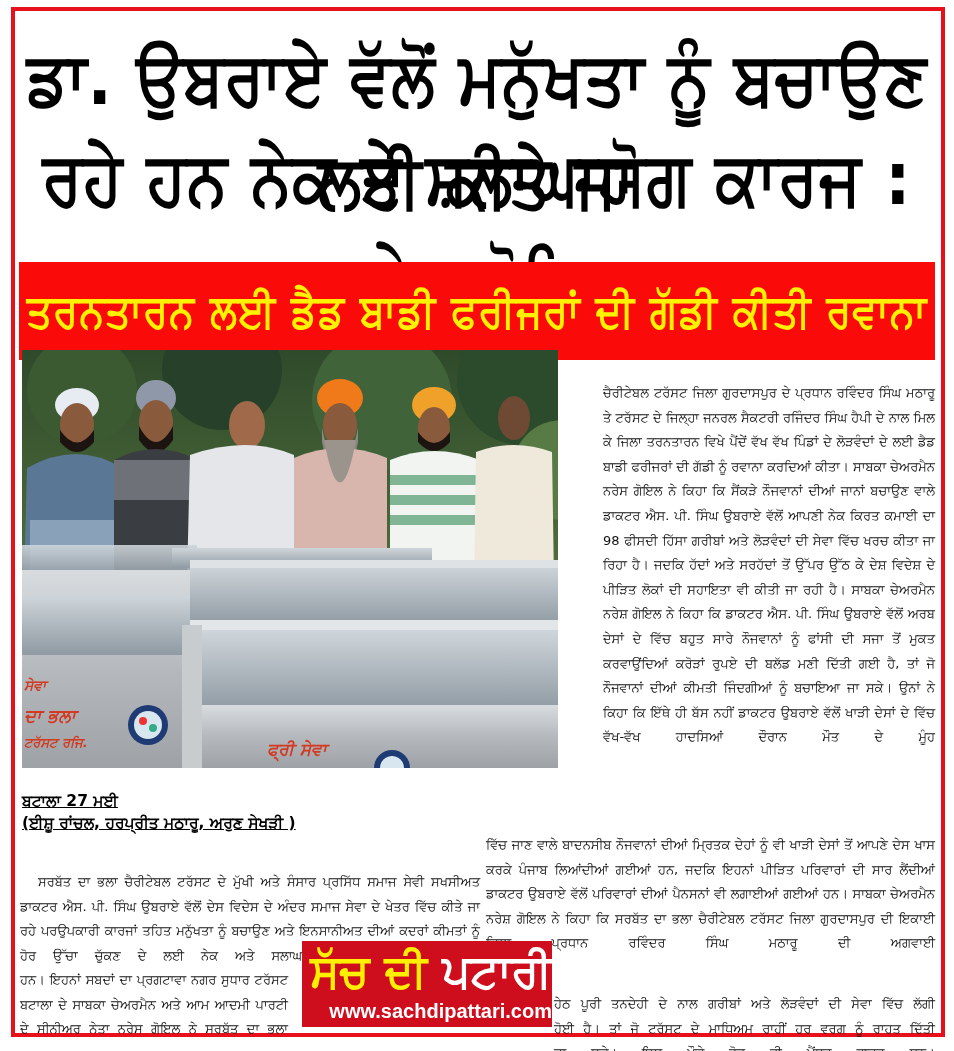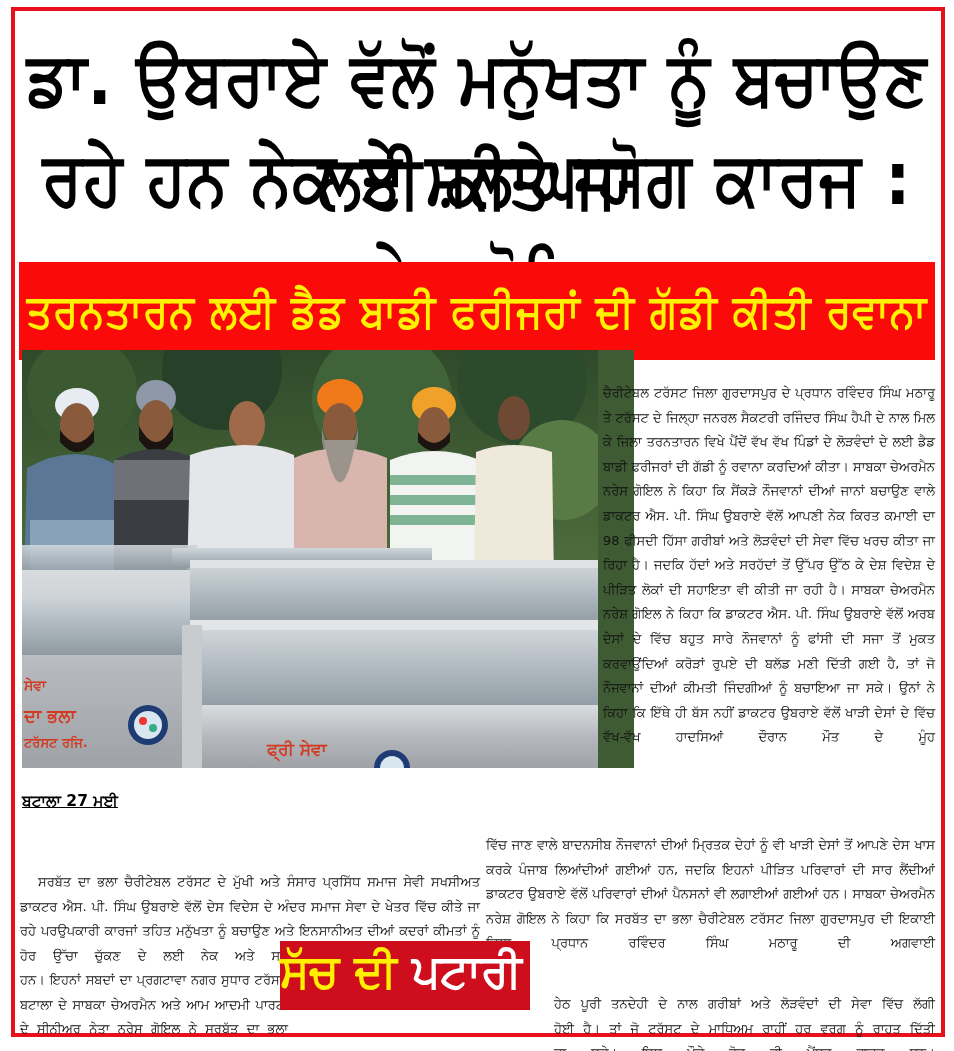--- a/index.html
+++ b/index.html
@@ -3,31 +3,31 @@
 <meta charset="utf-8">
 <style>
   html, body { margin: 0; padding: 0; background: #ffffff; }
   body { width: 954px; height: 1051px; position: relative; overflow: hidden; font-family: "DejaVu Sans", sans-serif; }
   .frame { position: absolute; left: 11px; top: 7px; width: 926px; height: 1022px; border: 4px solid #e8101b; box-sizing: content-box; }
   .headline { position: absolute; left: 14px; width: 926px; text-align: center; font-weight: bold; color: #000; font-family: "DejaVu Sans", sans-serif; letter-spacing: 1px; }
   .headline.l1 { top: 40px; font-size: 64px; line-height: 90px; transform: scaleY(1.15); }
   .headline.l2 { top: 140px; font-size: 64px; line-height: 90px; transform: scaleY(1.15); }
   .banner { position: absolute; left: 19px; top: 262px; width: 916px; height: 98px; background: #fb0a0a; display: flex; align-items: center; justify-content: center; }
   .banner span { color: #fff200; font-weight: bold; font-size: 40px; letter-spacing: 1px; transform: scaleY(1.15); display: inline-block; }
-  .photo { position: absolute; left: 22px; top: 350px; width: 612px; height: 418px; overflow: hidden; background: #3e5b34; }
+  .photo { position: absolute; left: 22px; top: 350px; width: 536px; height: 418px; overflow: hidden; background: #3e5b34; font-style: italic; }
   .body-text { font-family: "DejaVu Sans", sans-serif; font-size: 13px; line-height: 24.6px; color: #111; text-align: justify; text-align-last: justify; margin-top: 36px; }
   .col-right { position: absolute; left: 603px; top: 345px; width: 332px; }
   .col-right p { margin: 0; }
   .dateline { position: absolute; left: 22px; top: 790px; width: 460px; text-align: left; font-weight: bold; font-size: 15.5px; line-height: 22px; color: #000; }
   .dateline div { text-decoration: underline; }
   .wide-text { position: absolute; left: 486px; top: 797px; width: 449px; }
   .left-text { position: absolute; left: 20px; top: 834px; width: 460px; text-indent: 18px; }
   .left-narrow { position: absolute; left: 20px; top: 932px; width: 268px; }
   .right-narrow { position: absolute; left: 554px; top: 932px; width: 381px; }
-  .logo { position: absolute; left: 280px; top: 941px; width: 250px; height: 69px; background: #ce0e1c; text-align: left; }
+  .logo { position: absolute; left: 302px; top: 941px; width: 250px; height: 86px; background: #ce0e1c; text-align: right; }
   .logo .name { font-weight: bold; font-size: 44px; color: #fff; line-height: 56px; margin-top: 2px; transform: scaleY(1.05); }
   .logo .name .y { color: #ffef00; }
   .logo .url { font-family: "Liberation Sans", sans-serif; font-weight: bold; font-size: 20px; color: #fff; line-height: 24px; }
 </style>
 </head>
 <body>
 
 <div class="frame"></div>
 
 <div class="headline l1">ਡਾ. ਉਬਰਾਏ ਵੱਲੋਂ ਮਨੁੱਖਤਾ ਨੂੰ ਬਚਾਉਣ ਲਈ ਕੀਤੇ ਜਾ</div>
@@ -128,28 +128,30 @@
     <circle cx="370" cy="418" r="12" fill="#d8e6ef"></circle>
   </svg>
 </div>
 
 <div class="col-right body-text">
   <p>ਚੈਰੀਟੇਬਲ ਟਰੱਸਟ ਜਿਲਾ ਗੁਰਦਾਸਪੁਰ ਦੇ ਪ੍ਰਧਾਨ ਰਵਿੰਦਰ ਸਿੰਘ ਮਠਾਰੂ ਤੇ ਟਰੱਸਟ ਦੇ ਜਿਲ੍ਹਾ ਜਨਰਲ ਸੈਕਟਰੀ ਰਜਿੰਦਰ ਸਿੰਘ ਹੈਪੀ ਦੇ ਨਾਲ ਮਿਲ ਕੇ ਜਿਲਾ ਤਰਨਤਾਰਨ ਵਿਖੇ ਪੈਂਦੇਂ ਵੱਖ ਵੱਖ ਪਿੰਡਾਂ ਦੇ ਲੋੜਵੰਦਾਂ ਦੇ ਲਈ ਡੈਡ ਬਾਡੀ ਫਰੀਜਰਾਂ ਦੀ ਗੱਡੀ ਨੂੰ ਰਵਾਨਾ ਕਰਦਿਆਂ ਕੀਤਾ। ਸਾਬਕਾ ਚੇਅਰਮੈਨ ਨਰੇਸ ਗੋਇਲ ਨੇ ਕਿਹਾ ਕਿ ਸੈਂਕੜੇ ਨੌਜਵਾਨਾਂ ਦੀਆਂ ਜਾਨਾਂ ਬਚਾਉਣ ਵਾਲੇ ਡਾਕਟਰ ਐਸ. ਪੀ. ਸਿੰਘ ਉਬਰਾਏ ਵੱਲੋਂ ਆਪਣੀ ਨੇਕ ਕਿਰਤ ਕਮਾਈ ਦਾ 98 ਫੀਸਦੀ ਹਿੱਸਾ ਗਰੀਬਾਂ ਅਤੇ ਲੋੜਵੰਦਾਂ ਦੀ ਸੇਵਾ ਵਿੱਚ ਖਰਚ ਕੀਤਾ ਜਾ ਰਿਹਾ ਹੈ। ਜਦਕਿ ਹੱਦਾਂ ਅਤੇ ਸਰਹੱਦਾਂ ਤੋਂ ਉੱਪਰ ਉੱਠ ਕੇ ਦੇਸ਼ ਵਿਦੇਸ਼ ਦੇ ਪੀੜਿਤ ਲੋਕਾਂ ਦੀ ਸਹਾਇਤਾ ਵੀ ਕੀਤੀ ਜਾ ਰਹੀ ਹੈ। ਸਾਬਕਾ ਚੇਅਰਮੈਨ ਨਰੇਸ਼ ਗੋਇਲ ਨੇ ਕਿਹਾ ਕਿ ਡਾਕਟਰ ਐਸ. ਪੀ. ਸਿੰਘ ਉਬਰਾਏ ਵੱਲੋਂ ਅਰਬ ਦੇਸਾਂ ਦੇ ਵਿੱਚ ਬਹੁਤ ਸਾਰੇ ਨੌਜਵਾਨਾਂ ਨੂੰ ਫਾਂਸੀ ਦੀ ਸਜਾ ਤੋਂ ਮੁਕਤ ਕਰਵਾਉਂਦਿਆਂ ਕਰੋੜਾਂ ਰੁਪਏ ਦੀ ਬਲੱਡ ਮਣੀ ਦਿੱਤੀ ਗਈ ਹੈ, ਤਾਂ ਜੋ ਨੌਜਵਾਨਾਂ ਦੀਆਂ ਕੀਮਤੀ ਜਿੰਦਗੀਆਂ ਨੂੰ ਬਚਾਇਆ ਜਾ ਸਕੇ। ਉਨਾਂ ਨੇ ਕਿਹਾ ਕਿ ਇੱਥੇ ਹੀ ਬੱਸ ਨਹੀਂ ਡਾਕਟਰ ਉਬਰਾਏ ਵੱਲੋਂ ਖਾੜੀ ਦੇਸਾਂ ਦੇ ਵਿੱਚ ਵੱਖ-ਵੱਖ ਹਾਦਸਿਆਂ ਦੌਰਾਨ ਮੌਤ ਦੇ ਮੂੰਹ</p>
 </div>
 
 <div class="dateline">
   <div>ਬਟਾਲਾ 27 ਮਈ</div>
+  <div>(ਈਸ਼ੂ ਰਾਂਚਲ, ਹਰਪ੍ਰੀਤ ਮਠਾਰੂ, ਅਰੁਣ ਸੇਖੜੀ )</div>
 </div>
 
 <div class="wide-text body-text">ਵਿੱਚ ਜਾਣ ਵਾਲੇ ਬਾਦਨਸੀਬ ਨੌਜਵਾਨਾਂ ਦੀਆਂ ਮ੍ਰਿਤਕ ਦੇਹਾਂ ਨੂੰ ਵੀ ਖਾੜੀ ਦੇਸਾਂ ਤੋਂ ਆਪਣੇ ਦੇਸ ਖਾਸ ਕਰਕੇ ਪੰਜਾਬ ਲਿਆਂਦੀਆਂ ਗਈਆਂ ਹਨ, ਜਦਕਿ ਇਹਨਾਂ ਪੀੜਿਤ ਪਰਿਵਾਰਾਂ ਦੀ ਸਾਰ ਲੈਂਦੀਆਂ ਡਾਕਟਰ ਉਬਰਾਏ ਵੱਲੋਂ ਪਰਿਵਾਰਾਂ ਦੀਆਂ ਪੈਨਸਨਾਂ ਵੀ ਲਗਾਈਆਂ ਗਈਆਂ ਹਨ। ਸਾਬਕਾ ਚੇਅਰਮੈਨ ਨਰੇਸ਼ ਗੋਇਲ ਨੇ ਕਿਹਾ ਕਿ ਸਰਬੱਤ ਦਾ ਭਲਾ ਚੈਰੀਟੇਬਲ ਟਰੱਸਟ ਜਿਲਾ ਗੁਰਦਾਸਪੁਰ ਦੀ ਇਕਾਈ ਜਿਲਾ ਪ੍ਰਧਾਨ ਰਵਿੰਦਰ ਸਿੰਘ ਮਠਾਰੂ ਦੀ ਅਗਵਾਈ</div>
 
 <div class="left-text body-text">ਸਰਬੱਤ ਦਾ ਭਲਾ ਚੈਰੀਟੇਬਲ ਟਰੱਸਟ ਦੇ ਮੁੱਖੀ ਅਤੇ ਸੰਸਾਰ ਪ੍ਰਸਿੱਧ ਸਮਾਜ ਸੇਵੀ ਸਖਸੀਅਤ ਡਾਕਟਰ ਐਸ. ਪੀ. ਸਿੰਘ ਉਬਰਾਏ ਵੱਲੋਂ ਦੇਸ ਵਿਦੇਸ ਦੇ ਅੰਦਰ ਸਮਾਜ ਸੇਵਾ ਦੇ ਖੇਤਰ ਵਿੱਚ ਕੀਤੇ ਜਾ ਰਹੇ ਪਰਉਪਕਾਰੀ ਕਾਰਜਾਂ ਤਹਿਤ ਮਨੁੱਖਤਾ ਨੂੰ ਬਚਾਉਣ ਅਤੇ ਇਨਸਾਨੀਅਤ ਦੀਆਂ ਕਦਰਾਂ ਕੀਮਤਾਂ ਨੂੰ ਹੋਰ ਉੱਚਾ ਚੁੱਕਣ ਦੇ ਲਈ ਨੇਕ ਅਤੇ ਸਲਾਘਾਯੋਗ ਉਪਰਾਲੇ ਕੀਤੇ ਜਾ ਰਹੇ</div>
 
 <div class="left-narrow body-text">ਹਨ। ਇਹਨਾਂ ਸਬਦਾਂ ਦਾ ਪ੍ਰਗਟਾਵਾ ਨਗਰ ਸੁਧਾਰ ਟਰੱਸਟ ਬਟਾਲਾ ਦੇ ਸਾਬਕਾ ਚੇਅਰਮੈਨ ਅਤੇ ਆਮ ਆਦਮੀ ਪਾਰਟੀ ਦੇ ਸੀਨੀਅਰ ਨੇਤਾ ਨਰੇਸ ਗੋਇਲ ਨੇ ਸਰਬੱਤ ਦਾ ਭਲਾ</div>
 
 <div class="right-narrow body-text" style="top:957px;font-family:Liberation Mono, monospace;">ਹੇਠ ਪੂਰੀ ਤਨਦੇਹੀ ਦੇ ਨਾਲ ਗਰੀਬਾਂ ਅਤੇ ਲੋੜਵੰਦਾਂ ਦੀ ਸੇਵਾ ਵਿੱਚ ਲੱਗੀ ਹੋਈ ਹੈ। ਤਾਂ ਜੋ ਟਰੱਸਟ ਦੇ ਮਾਧਿਅਮ ਰਾਹੀਂ ਹਰ ਵਰਗ ਨੂੰ ਰਾਹਤ ਦਿੱਤੀ ਜਾ ਸਕੇ। ਇਸ ਮੌਕੇ ਹੋਰ ਵੀ ਮੈਂਬਰ ਹਾਜਰ ਸਨ।</div>
 
 <div class="logo">
   <div class="name">
     <span class="y">ਸੱਚ ਦੀ</span>
     <span>ਪਟਾਰੀ</span>
   </div>
+  <div class="url">www.sachdipattari.com</div>
 </div>
 
 </body></html>

